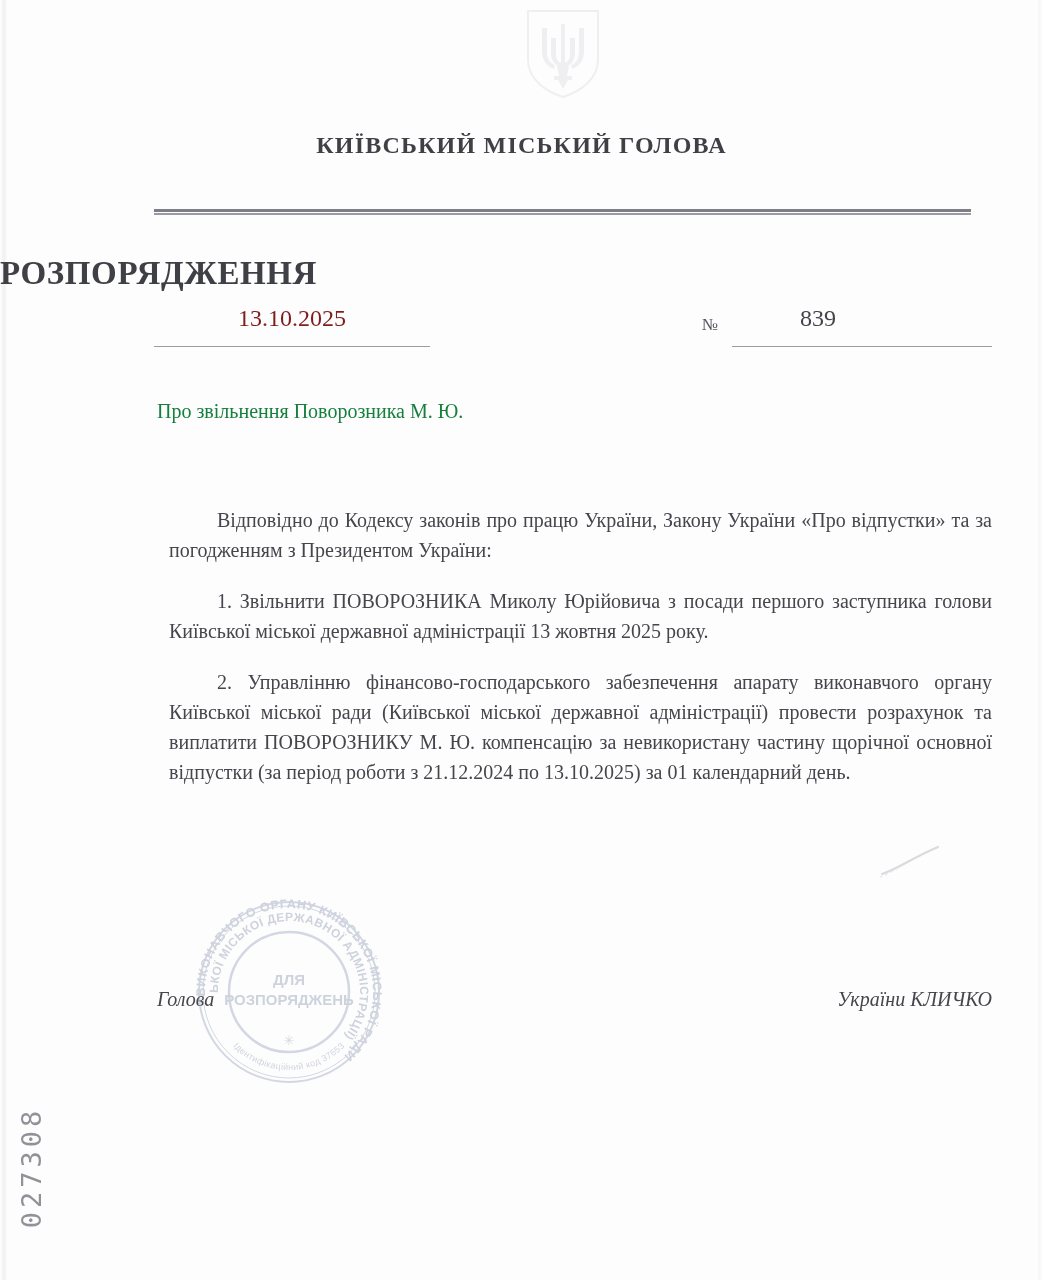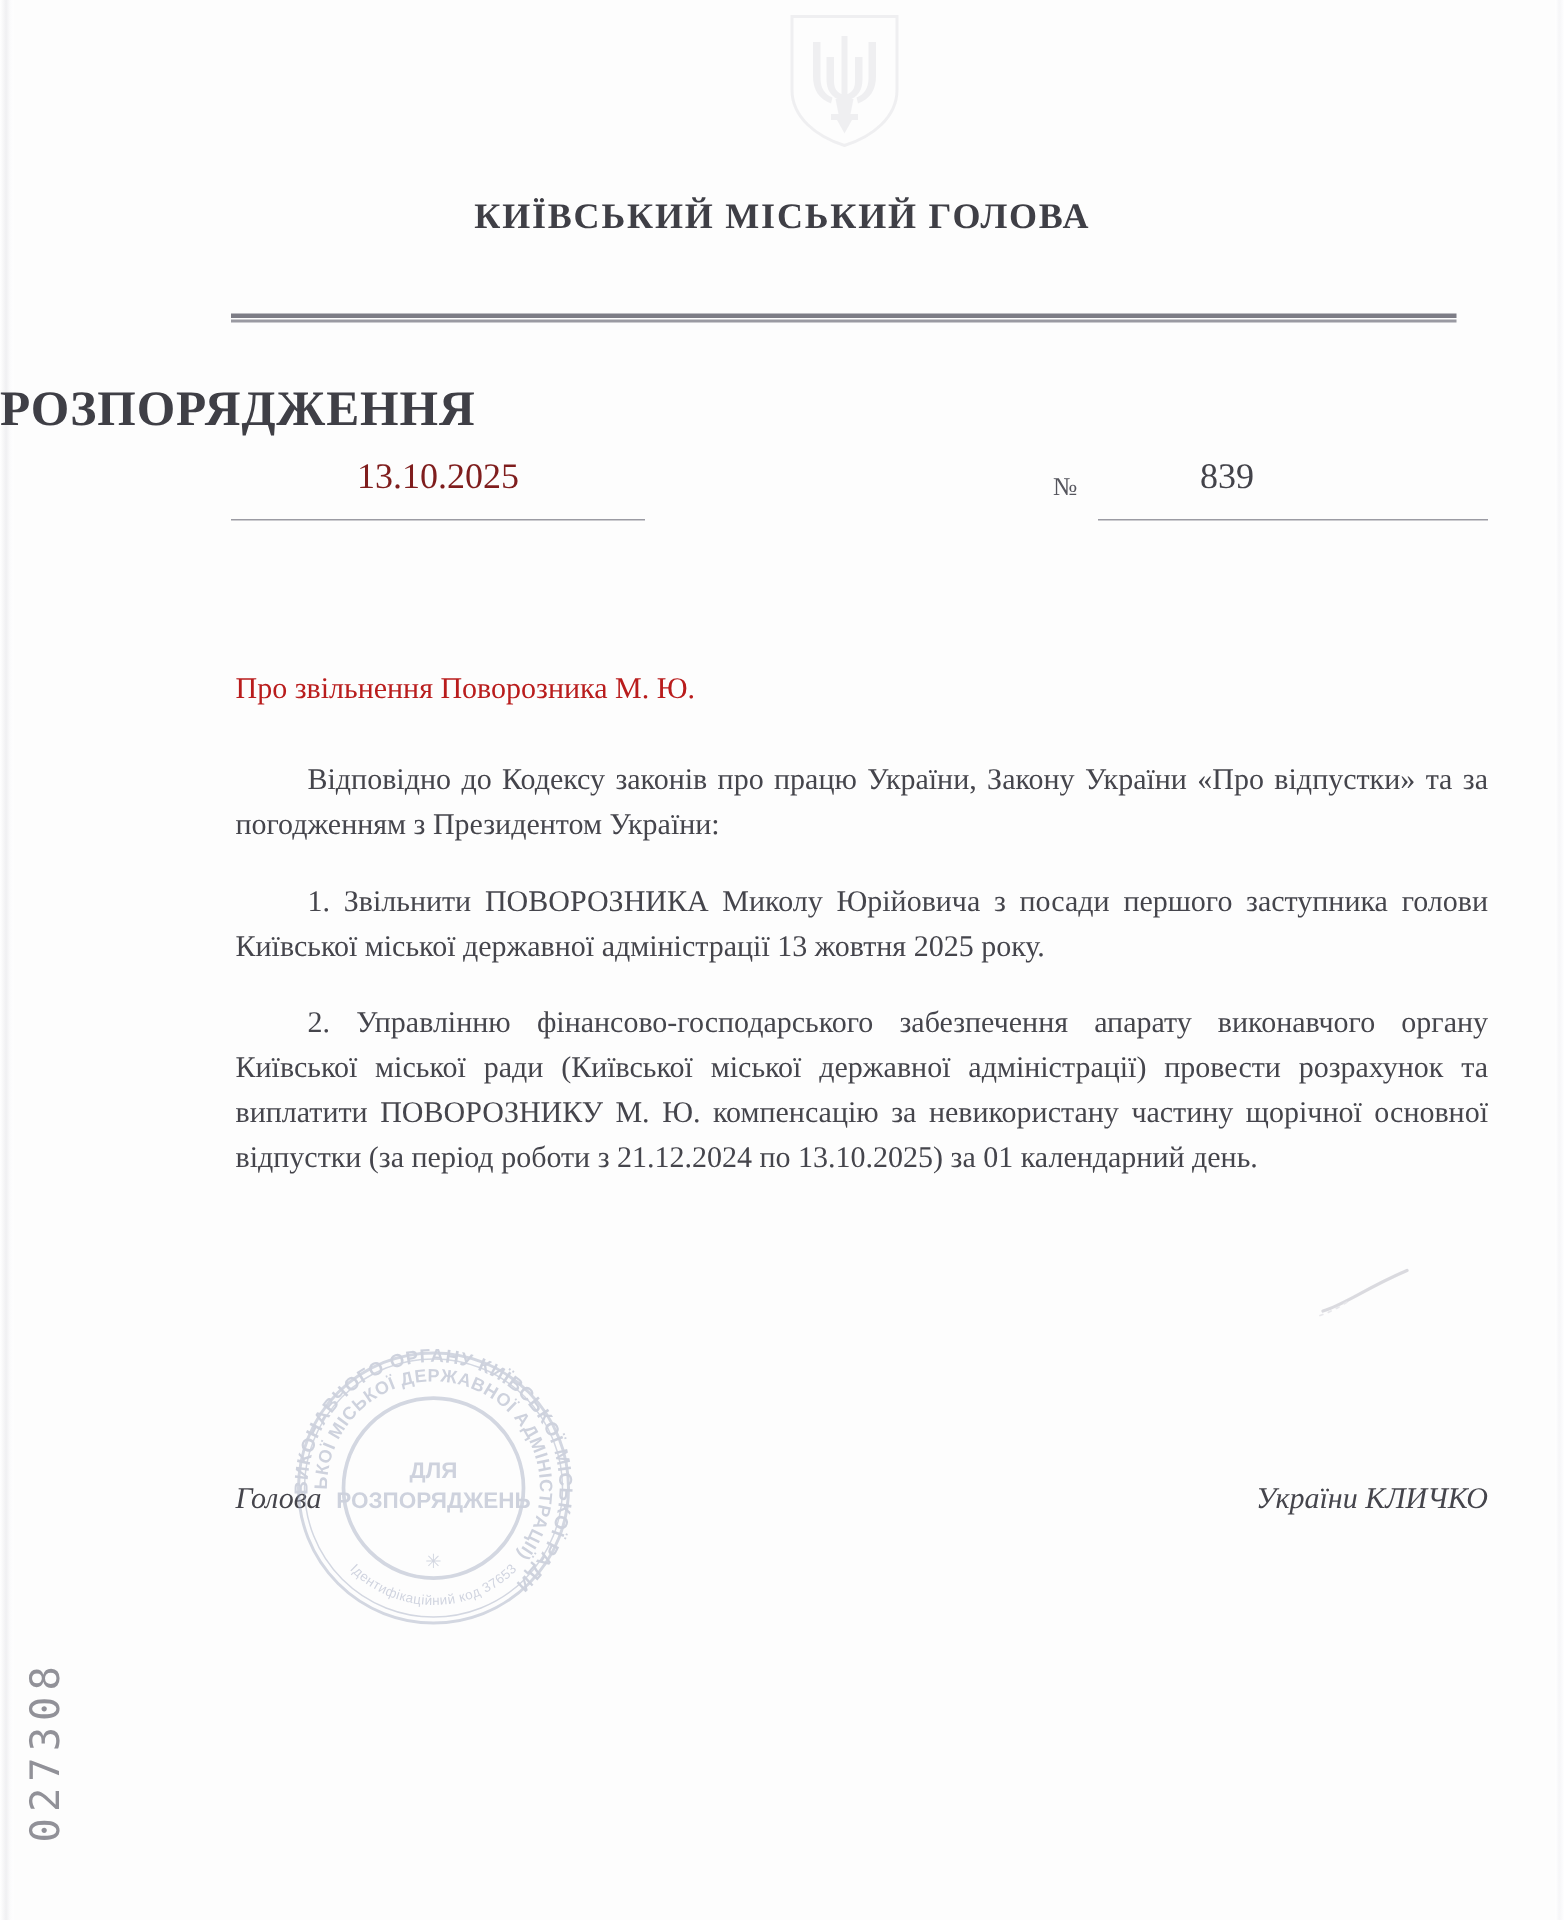--- a/index.html
+++ b/index.html
@@ -140,33 +140,33 @@
     left: 30px; bottom: 0;
     width: 260px;
     height: 1px;
     background: #9b9ba3;
   }
 
   
   .subject {
     position: absolute;
     left: 157px;
-    top: 448px;
+    top: 400px;
     font-size: 20px;
-    color: #b91c1c;
+    color: #15803d;
   }
 
   .body {
     position: absolute;
     left: 157px;
     top: 505px;
     width: 835px;
   }
   .body p {
-    margin: 0 0 21px 0;
+    margin: 0 0 21px 12px;
     font-size: 20px;
     line-height: 30px;
     text-align: justify;
     text-indent: 48px;
     color: #45454c;
   }
   .body p:last-child { margin-bottom: 0; }
 
   
   .sig-row {

